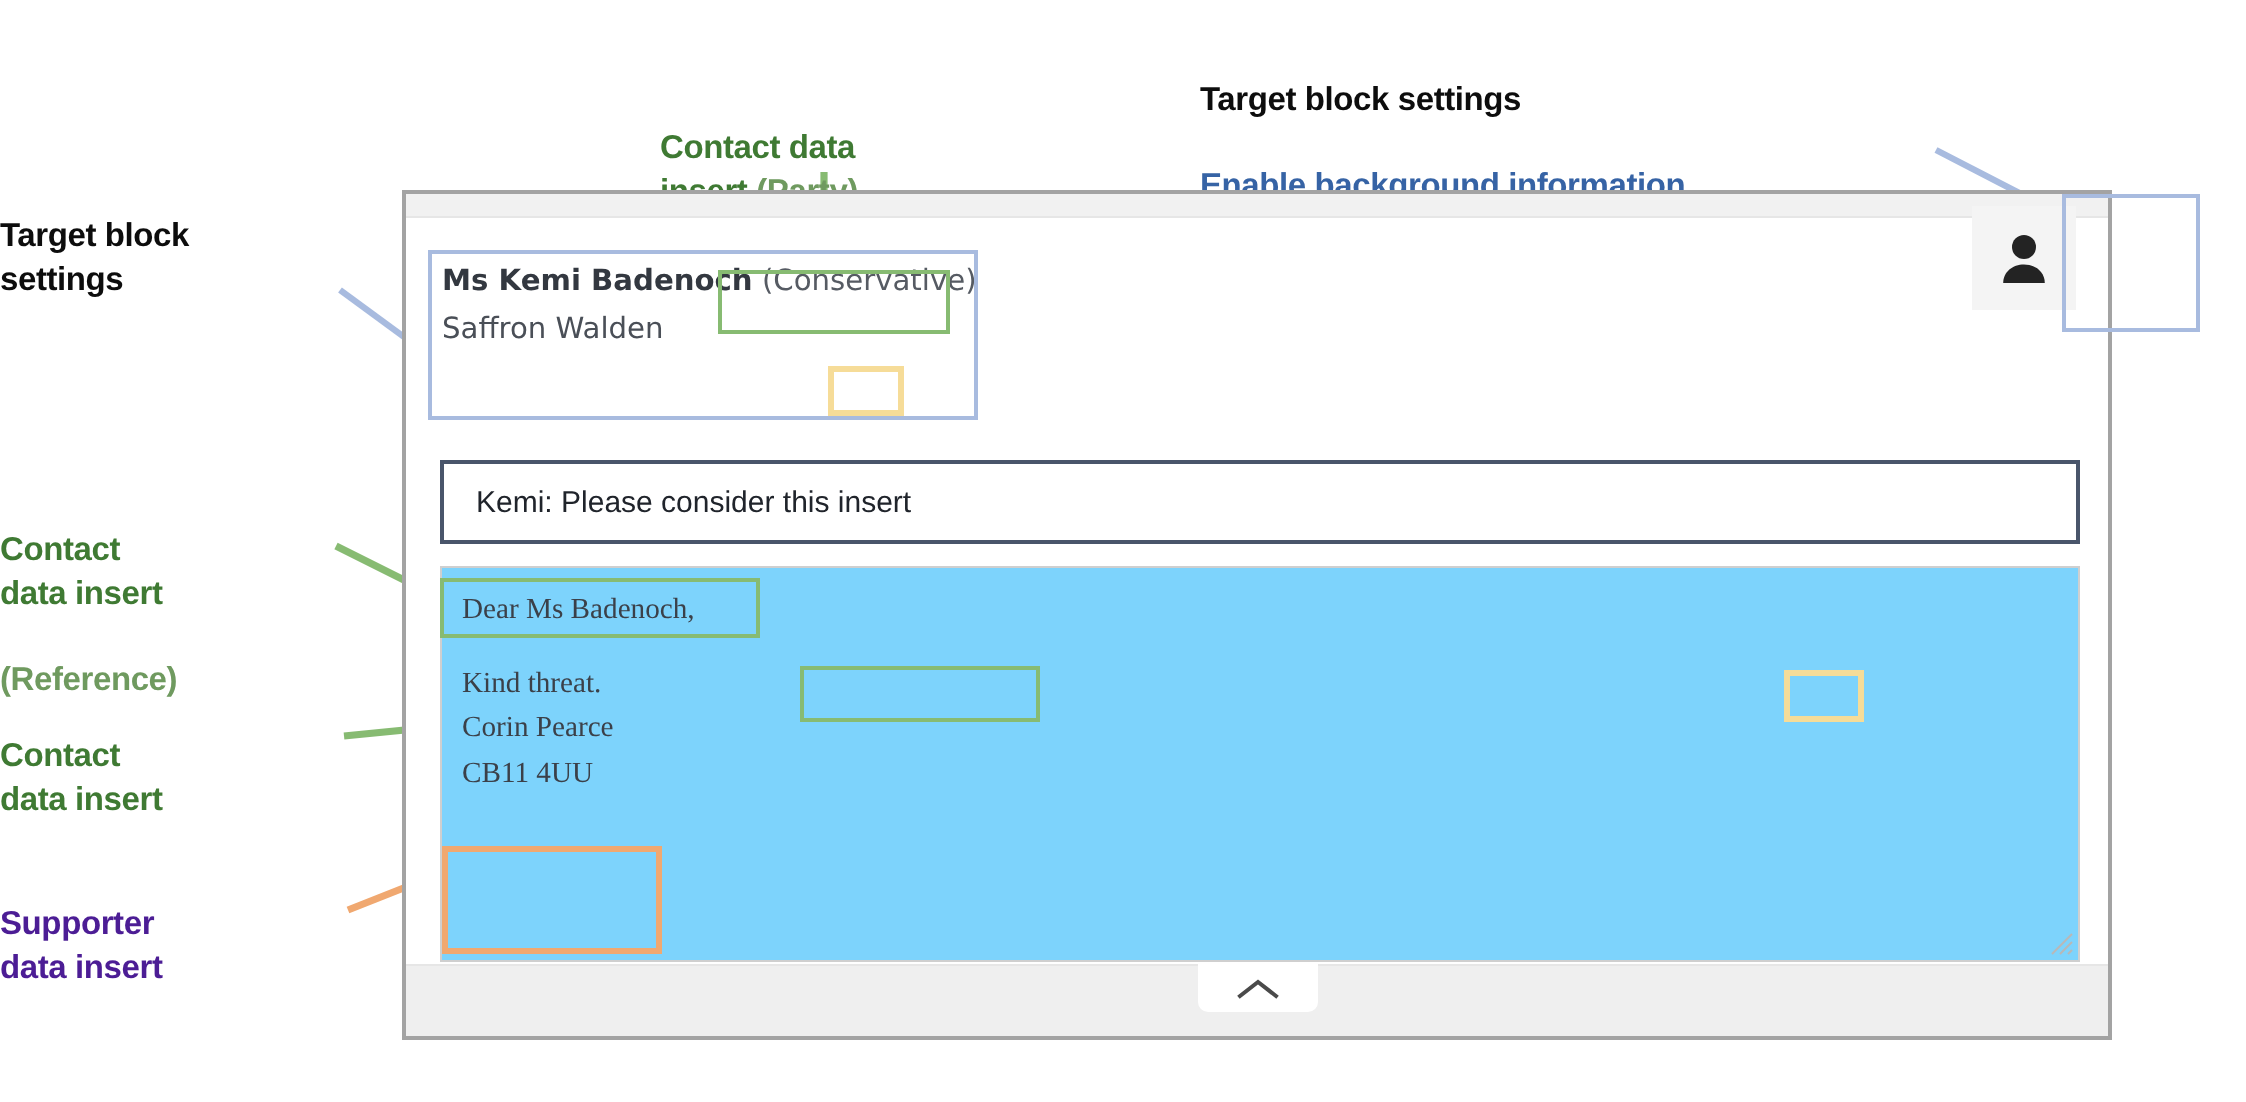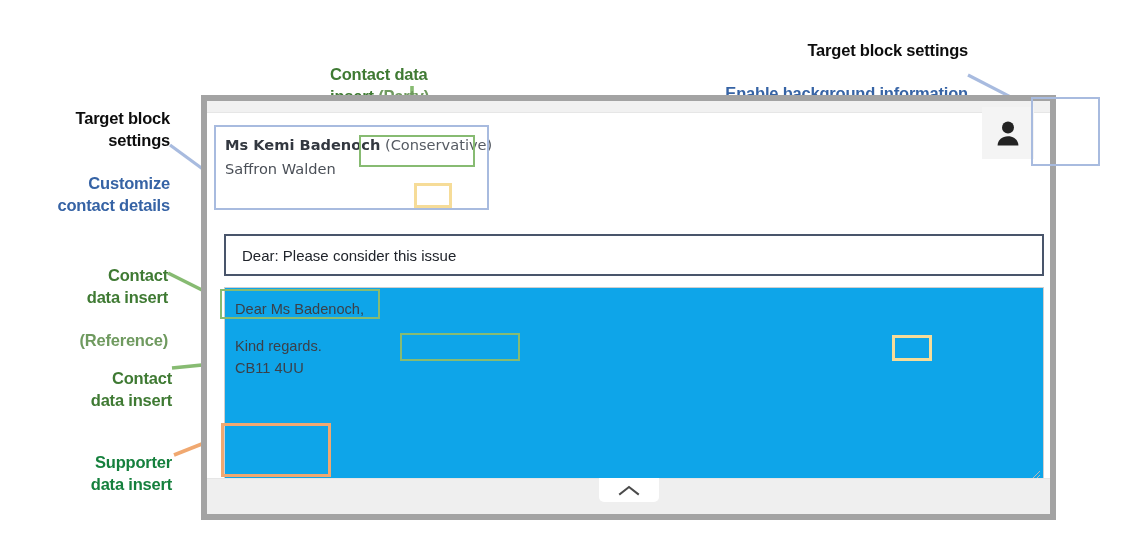--- a/index.html
+++ b/index.html
@@ -18,37 +18,37 @@
   .anno {
     position: absolute;
     font-weight: bold;
     font-size: 16.5px;
     line-height: 1.32;
     letter-spacing: -0.2px;
     white-space: pre-line;
   }
   .anno.green { color: #3f7a33; }
   .anno.gold  { color: #c79a12; }
-  .anno.orange{ color: #15803d; }
+  .anno.orange{ color: #4c1d95; }
   .anno .soft-green { color: #6f9a5f; font-weight: bold; }
-  .anno.r { text-align: right; }
+  .anno.r { text-align: left; }
   .anno.c { text-align: left; }
   .anno.l { text-align: left; }
 
   
   .leader { position: absolute; }
   .leader svg { display: block; overflow: visible; }
 
   
   #card {
     position: absolute;
     left: 201px; top: 95px;
     width: 855px; height: 425px;
     background: #ffffff;
-    border: 6px solid #a3a3a3;
+    border: 2px solid #a3a3a3;
     box-sizing: border-box;
   }
   #card-topbar {
     position: absolute; left: 0; top: 0;
     width: 100%; height: 12px;
     background: #f1f1f1;
     border-bottom: 1px solid #e6e6e6;
     box-sizing: border-box;
   }
   #card-footer {
@@ -109,23 +109,23 @@
     color: #20242b;
   }
 
   
   #letter-body {
     position: absolute;
     left: 17px; top: 186px;
     width: 820px; height: 198px;
     box-sizing: border-box;
     border: 1px solid #cfcfcf;
-    background: #0ea5e9;
+    background: #7dd3fc;
     padding: 10px 14px 0 10px;
-    font-family: Liberation Sans, sans-serif;
+    font-family: Liberation Serif, serif;
     font-size: 14.6px;
     line-height: 1.55;
     color: #3b4049;
   }
   #letter-body p { margin: 0 0 14px 0; }
   #letter-body p.tight { margin-bottom: 0; }
   #resize-handle {
     position: absolute; right: 2px; bottom: 2px;
     width: 12px; height: 12px;
   }
@@ -163,22 +163,20 @@
 
       <line x1="172" y1="368" x2="404" y2="345" stroke="#87bb72" stroke-width="3.6"></line>
 
       <line x1="174" y1="455" x2="222" y2="436" stroke="#f0a870" stroke-width="3.6"></line>
     </svg>
   </div>
 
   <div class="anno r" style="left:0px; top:86px; width:170px;">
     <div class="anno-line black" style="position:static;color:#0d0d0d;">Target block
 settings</div>
-    <div class="anno-line blue" style="position:static;color:#3663a5;">Customize
-contact details</div>
   </div>
 
   <div class="anno green c" style="left:330px; top:42px; width:165px;">
     <span>Contact data
 insert </span><span class="soft-green">(Party)</span>
   </div>
 
   <div class="anno r" style="left:600px; top:18px; width:368px;">
     <div class="anno-line black" style="position:static;color:#0d0d0d;">Target block settings</div>
     <div class="anno-line blue" style="position:static;color:#3663a5;">Enable background information
@@ -215,26 +213,27 @@
 
     <div id="contact-block">
       <div class="nameline">
         <span id="contact-name">Ms Kemi Badenoch</span>
         <span id="contact-party">(Conservative)</span>
       </div>
       <div>Saffron Walden</div>
     </div>
 
     <div id="subject-input">
-      <span>Dear: Please consider this issue</span>
+      <span>Kemi: Please consider this insert</span>
     </div>
 
     <div id="letter-body">
       <p>Dear Ms Badenoch,</p>
-      <p class="tight">Kind regards.</p>
+      <p class="tight">Kind threat.</p>
+      <p class="tight">Corin Pearce</p>
       <p class="tight">CB11 4UU</p>
 
       <svg id="resize-handle" viewBox="0 0 12 12">
         <path d="M11 1 L1 11 M11 5 L5 11 M11 9 L9 11" stroke="#b8b8b8" stroke-width="1" fill="none"></path>
       </svg>
     </div>
 
     <div id="card-footer">
       <div id="collapse-tab">
         <svg width="22" height="13" viewBox="0 0 22 13">

